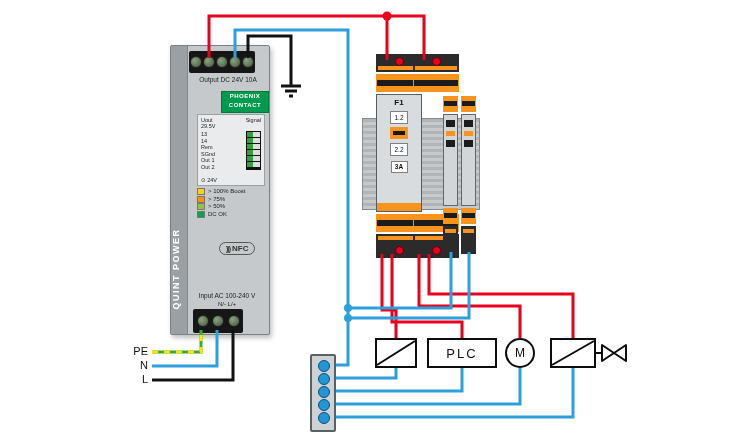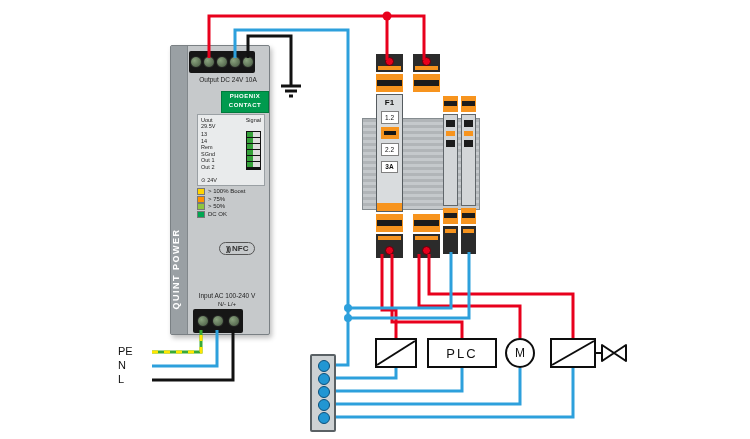--- a/index.html
+++ b/index.html
@@ -25,28 +25,28 @@
   .panel-bot{position:absolute;left:3px;bottom:2px;font-size:5.5px;}
   .leds{position:absolute;left:26px;top:142px;width:72px;}
   .led-row{display:flex;align-items:center;gap:3px;font-size:6px;line-height:7.5px;color:#222;}
   .led-sw{display:inline-block;width:6px;height:5px;border:0.5px solid #777;}
   .nfc{position:absolute;left:48px;top:196px;border:1px solid #555;border-radius:8px;padding:1px 6px;font-size:8px;font-weight:bold;color:#333;display:flex;gap:2px;align-items:center;}
   .nfc .waves{font-size:7px;letter-spacing:-1px;color:#333;}
   .psu-inlbl1{position:absolute;left:14px;top:246px;width:84px;text-align:center;font-size:6.5px;color:#222;}
   .psu-inlbl2{position:absolute;left:14px;top:255px;width:84px;text-align:center;font-size:6px;color:#222;}
 
   
-  .inlbl{position:absolute;left:118px;width:30px;font-size:11px;color:#111;z-index:3;}
+  .inlbl{position:absolute;left:118px;width:30px;text-align:right;font-size:11px;color:#111;z-index:3;}
 
   
   .rail{left:362px;top:118px;width:118px;height:92px;background:repeating-linear-gradient(0deg,#c5c9cc 0 3px,#b1b5b8 3px 6px);border:1px solid #858c90;z-index:1;}
 
   
   .brk{width:22px;height:204px;z-index:2;}
-  .brk>div{position:absolute;left:0;width:27px;box-sizing:border-box;}
+  .brk>div{position:absolute;left:0;width:46px;box-sizing:border-box;}
   .brk-plug{background:#2b2b2b;display:flex;justify-content:center;}
   .brk-plug-top{top:0;height:18px;}
   .brk-plug-top::after{content:'';position:absolute;bottom:2px;left:2px;right:2px;height:4px;background:#f7941e;}
   .brk-plug-bot{top:180px;height:24px;align-items:flex-end;}
   .brk-plug-bot::after{content:'';position:absolute;top:2px;left:2px;right:2px;height:4px;background:#f7941e;}
   .screw-dot{width:7px;height:7px;border-radius:50%;background:#e8001c;border:1px solid #5e000c;margin:3px 0;}
   .brk-conn{height:18px;background:#f7941e;}
   .brk-conn::after{content:'';position:absolute;top:6px;left:1px;right:1px;height:6px;background:#1c1c1c;}
   .brk-conn-a{top:20px;}
   .brk-conn-b{top:160px;}

